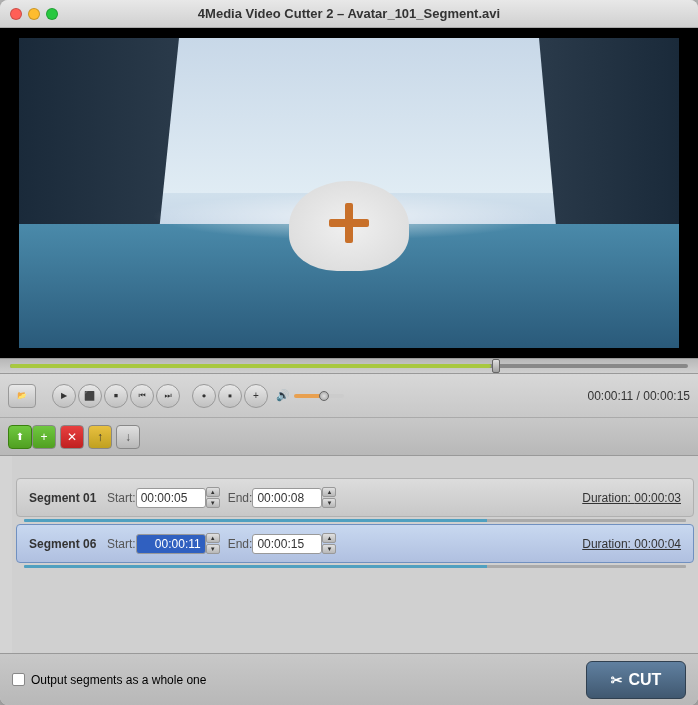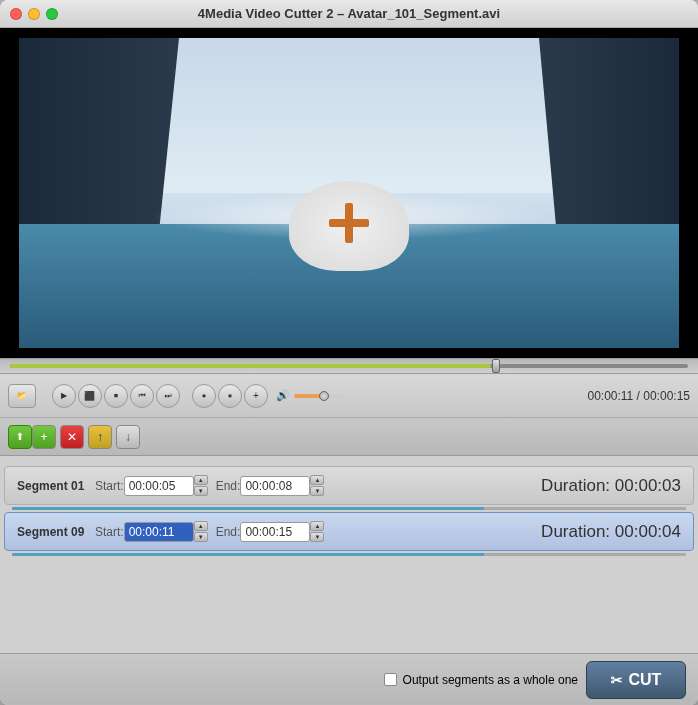--- a/index.html
+++ b/index.html
@@ -308,21 +308,22 @@
       color: white;
       font-size: 10px;
       border: 1px solid #3a8010;
     }
 
     
     .segments-area {
       background: #d0d0d0;
       flex: 1;
       overflow-y: auto;
-      padding: 8px 0;
+      padding: 20px 0;
+      margin-left: 12px;
     }
     .segment-row {
       background: linear-gradient(to bottom, #dcdcdc, #c8c8c8);
       margin: 2px 4px;
       padding: 8px 12px;
       border-radius: 4px;
       border: 1px solid #b0b0b0;
       display: flex;
       align-items: center;
       gap: 8px;
@@ -351,20 +352,21 @@
       border-radius: 3px;
       padding: 2px 4px;
       font-size: 12px;
       width: 70px;
       height: 20px;
       color: #333;
     }
     .time-input.selected {
       background: #3060c0;
       color: white;
+      text-align: right;
     }
     .spin-btn {
       display: flex;
       flex-direction: column;
       gap: 1px;
     }
     .spin-up, .spin-down {
       width: 14px;
       height: 10px;
       background: linear-gradient(to bottom, #e0e0e0, #b8b8b8);
@@ -372,22 +374,23 @@
       border-radius: 2px;
       display: flex;
       align-items: center;
       justify-content: center;
       font-size: 6px;
       cursor: pointer;
       color: #333;
     }
     .duration-info {
       margin-left: auto;
-      font-size: 17px;
-      color: #333;
+      font-size: 12px;
+      color: #333;
+      text-decoration: underline;
     }
     .segment-progress {
       height: 3px;
       background: linear-gradient(to right, #50a0c0, #50a0c0 70%, #aaa 70%);
       margin: 2px 12px 0;
       border-radius: 1px;
     }
 
     
     .bottom-bar {
@@ -398,21 +401,20 @@
       padding: 0 12px;
       border-top: 1px solid #999;
       flex-shrink: 0;
       gap: 8px;
     }
     .checkbox-area {
       display: flex;
       align-items: center;
       gap: 6px;
       flex: 1;
-      justify-content: flex-end;
     }
     .checkbox {
       width: 13px;
       height: 13px;
       border: 1px solid #888;
       background: white;
       border-radius: 2px;
       display: flex;
       align-items: center;
       justify-content: center;
@@ -572,21 +574,21 @@
         </div>
       </div>
       <div class="duration-info">
         <span>Duration: </span>
         <span>00:00:03</span>
       </div>
     </div>
     <div class="segment-progress"></div>
 
     <div class="segment-row active">
-      <div class="segment-label">Segment 09</div>
+      <div class="segment-label">Segment 06</div>
       <div class="segment-field">
         <span class="segment-field-label">Start:</span>
         <input class="time-input selected" value="00:00:11" readonly="" style="">
         <div class="spin-btn">
           <div class="spin-up">▲</div>
           <div class="spin-down">▼</div>
         </div>
       </div>
       <div class="segment-field">
         <span class="segment-field-label">End:</span>

